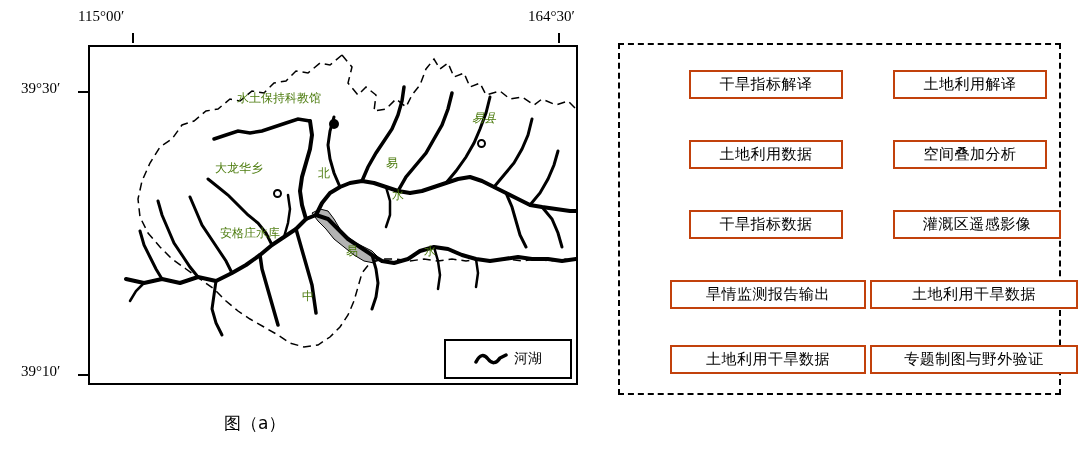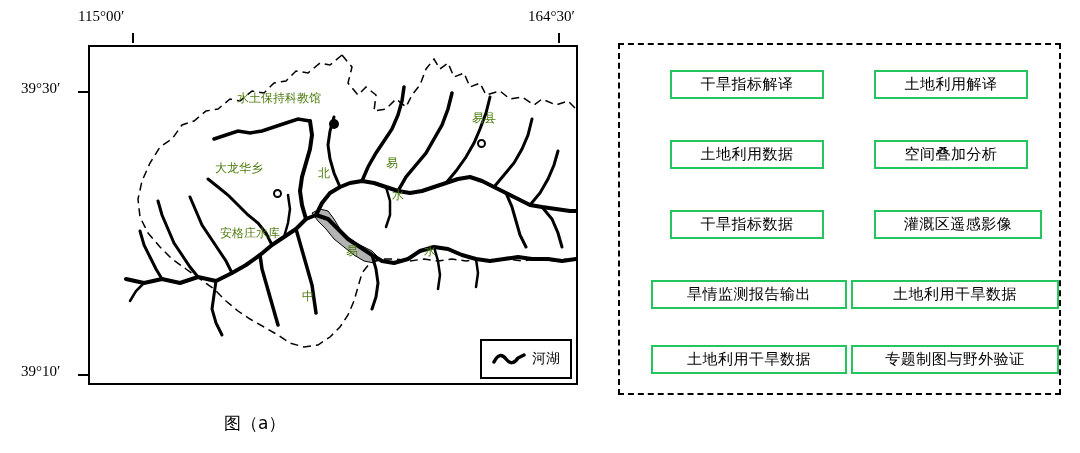--- a/index.html
+++ b/index.html
@@ -77,21 +77,21 @@
   .city-dot-solid {
     position: absolute;
     width: 10px; height: 10px;
     border-radius: 50%;
     background: #000;
   }
 
   .legend-box {
     position: absolute;
     right: 4px; bottom: 4px;
-    width: 92px; height: 40px;
+    width: 128px; height: 40px;
     border: 2px solid #000;
     background: #fff;
     box-sizing: border-box;
     display: flex;
     align-items: center;
     justify-content: center;
     gap: 6px;
   }
   .legend-text {
     font-family: "DejaVu Sans", "Liberation Sans", sans-serif;
@@ -115,31 +115,32 @@
   .dashed-panel {
     position: absolute;
     left: 18px; top: 43px;
     width: 443px; height: 352px;
     border: 2px dashed #000;
     box-sizing: border-box;
     background: #fff;
   }
   .flow-box {
     position: absolute;
-    border: 2px solid #22c55e;
+    border: 2px solid #c2410c;
     box-sizing: border-box;
     background: #fff;
     display: flex;
     align-items: center;
     justify-content: center;
     font-family: "DejaVu Sans", "Liberation Sans", sans-serif;
     font-size: 15px;
     letter-spacing: 0.5px;
     white-space: nowrap;
     height: 29px;
+    margin-left: 19px;
   }
   
   .c1 { left: 50px; width: 154px; }
   .c2 { left: 254px; width: 154px; }
   
   .w1 { left: 31px;  width: 196px; }
   .w2 { left: 231px; width: 208px; }
   .gc2 { left: 254px; width: 168px; }
 
   .r1 { top: 25px; }
@@ -220,21 +221,21 @@
       <path d="M 194 190 L 198 176 L 200 162 L 198 148" fill="none" stroke="#000" stroke-width="2.5" stroke-linecap="round"></path>
       <path d="M 296 140 L 300 154 L 300 168 L 296 180" fill="none" stroke="#000" stroke-width="2.5" stroke-linecap="round"></path>
     </svg>
 
     <span class="city-dot-solid" style="left:239px; top:72px;"></span>
     <span class="city-dot-hollow" style="left:183px; top:142px;"></span>
     <span class="city-dot-hollow" style="left:387px; top:92px;"></span>
 
     <span class="map-label" style="left:147px; top:45px;">水土保持科教馆</span>
     <span class="map-label" style="left:125px; top:115px;">大龙华乡</span>
-    <span class="map-label" style="left:382px; top:65px;">易县</span>
+    <span class="map-label" style="left:382px; top:65px;font-style:italic;">易县</span>
     <span class="map-label" style="left:130px; top:180px;">安格庄水库</span>
 
     <span class="map-label" style="left:228px; top:120px;">北</span>
     <span class="map-label" style="left:296px; top:110px;">易</span>
     <span class="map-label" style="left:302px; top:142px;">水</span>
     <span class="map-label" style="left:212px; top:243px;">中</span>
     <span class="map-label" style="left:256px; top:198px;">易</span>
     <span class="map-label" style="left:334px; top:198px;">水</span>
 
     <div class="legend-box">

